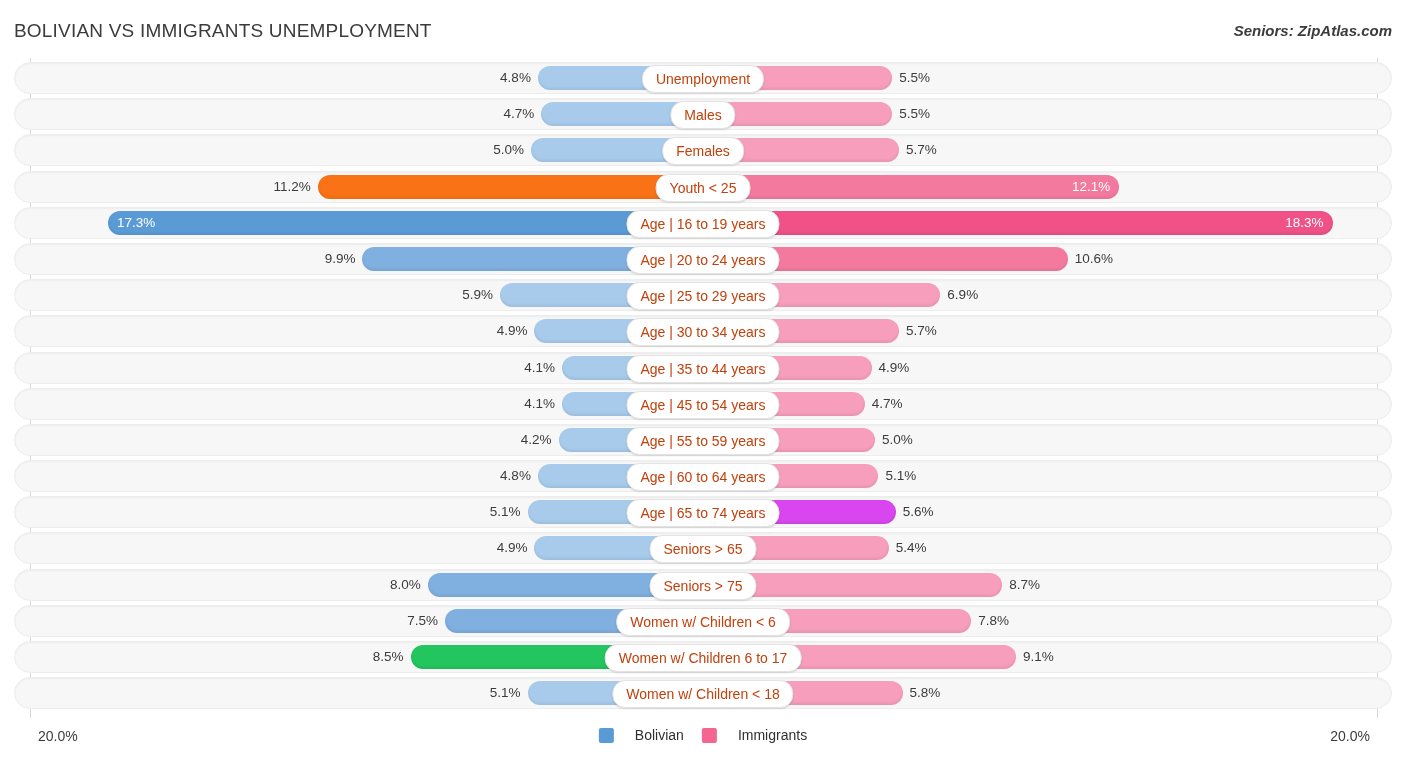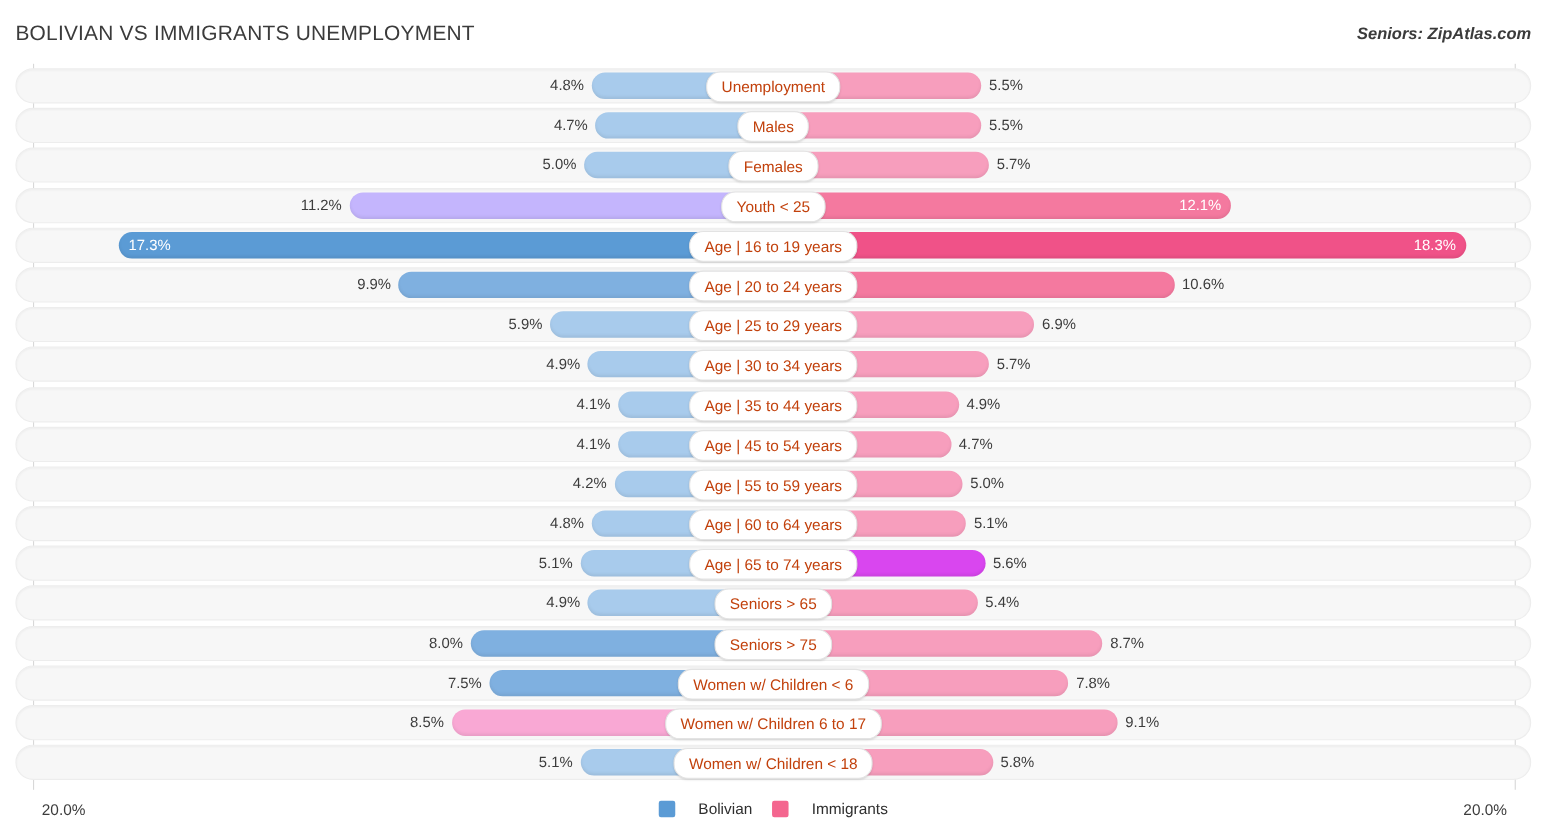--- a/index.html
+++ b/index.html
@@ -140,21 +140,21 @@
       <div class="row">
         <div class="bar-left" style="width: 12.5%; background: rgb(168, 203, 236);">
           <span class="val val-left">5.0%</span>
         </div>
         <div class="bar-right" style="width: 14.25%; background: rgb(247, 158, 189);">
           <span class="val val-right">5.7%</span>
         </div>
         <div class="pill">Females</div>
       </div>
       <div class="row">
-        <div class="bar-left round" style="width: 28%; background: #c4b5fd;">
+        <div class="bar-left round" style="width: 28%; background: #f97316;">
           <span class="val val-left">11.2%</span>
         </div>
         <div class="bar-right round" style="width: 30.25%; background: rgb(244, 121, 159);">
           <span class="val val-right inside">12.1%</span>
         </div>
         <div class="pill">Youth &lt; 25</div>
       </div>
       <div class="row">
         <div class="bar-left round" style="width: 43.25%; background: rgb(91, 155, 213);">
           <span class="val val-left inside">17.3%</span>
@@ -257,21 +257,21 @@
       <div class="row">
         <div class="bar-left" style="width: 18.75%; background: rgb(127, 176, 224);">
           <span class="val val-left">7.5%</span>
         </div>
         <div class="bar-right" style="width: 19.5%; background: rgb(247, 158, 189);">
           <span class="val val-right">7.8%</span>
         </div>
         <div class="pill">Women w/ Children &lt; 6</div>
       </div>
       <div class="row">
-        <div class="bar-left" style="width: 21.25%; background: #f9a8d4;">
+        <div class="bar-left" style="width: 21.25%; background: #22c55e;">
           <span class="val val-left">8.5%</span>
         </div>
         <div class="bar-right" style="width: 22.75%; background: rgb(247, 158, 189);">
           <span class="val val-right">9.1%</span>
         </div>
         <div class="pill">Women w/ Children 6 to 17</div>
       </div>
       <div class="row">
         <div class="bar-left" style="width: 12.75%; background: rgb(168, 203, 236);">
           <span class="val val-left">5.1%</span>

